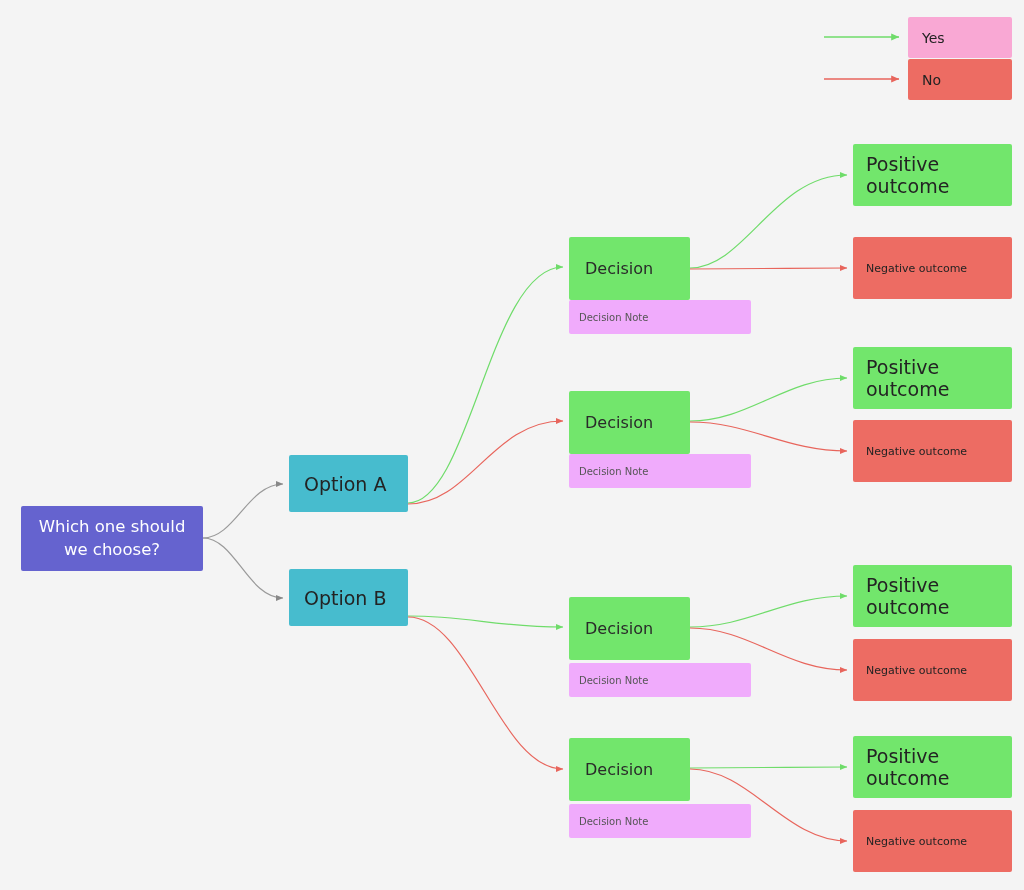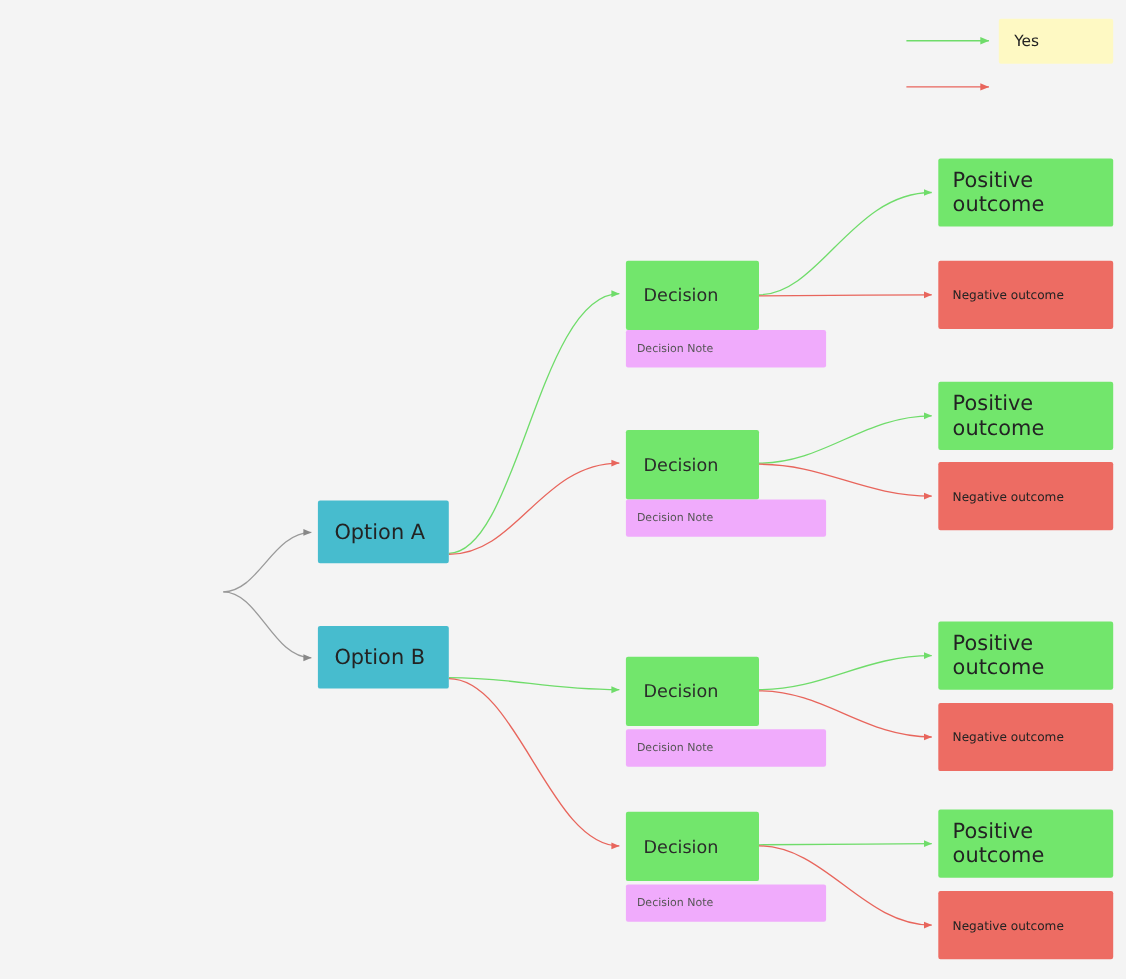--- a/index.html
+++ b/index.html
@@ -81,21 +81,21 @@
   .legend-node {
     position: absolute;
     box-sizing: border-box;
     display: flex;
     align-items: center;
     border-radius: 2px;
     font-size: 14px;
     color: #232323;
     padding-left: 14px;
   }
-  .legend-yes { background: #fef9c3; }
+  .legend-yes { background: #f9a8d4; }
   .legend-no  { background: #ed6c63; }
 </style>
 </head>
 <body>
 
 <div id="canvas">
 
   <svg id="edge-layer" viewBox="0 0 1024 890" xmlns="http://www.w3.org/2000/svg">
     <defs>
       <marker id="ah-green" markerWidth="7" markerHeight="7" refX="6" refY="3" orient="auto" markerUnits="strokeWidth">
@@ -164,21 +164,30 @@
       <path d="M690,768 C760,768 790,767 847,767" stroke="#6fdc6a" stroke-width="1.2" fill="none" marker-end="url(#ah-green)"></path>
     </g>
     <g>
       <path d="M690,769 C750,769 785,841 847,841" stroke="#e8655c" stroke-width="1.2" fill="none" marker-end="url(#ah-red)"></path>
     </g>
   </svg>
 
   <div class="legend-node legend-yes" style="left:908px; top:17px; width:104px; height:41px;">
     <span class="node-label">Yes</span>
   </div>
-
+  <div class="legend-node legend-no" style="left:908px; top:59px; width:104px; height:41px;">
+    <span class="node-label">No</span>
+  </div>
+
+  <div class="node root-node" style="left:21px; top:506px; width:182px; height:65px;">
+    <div class="node-label">
+      <div>Which one should</div>
+      <div>we choose?</div>
+    </div>
+  </div>
 
   <div class="node option-node" style="left:289px; top:569px; width:119px; height:57px;">
     <span class="node-label">Option B</span>
   </div>
   <div class="node option-node" style="left:289px; top:455px; width:119px; height:57px;">
     <span class="node-label">Option A</span>
   </div>
 
   <div class="node decision-node" style="left:569px; top:237px; width:121px; height:63px;">
     <span class="node-label">Decision</span>

